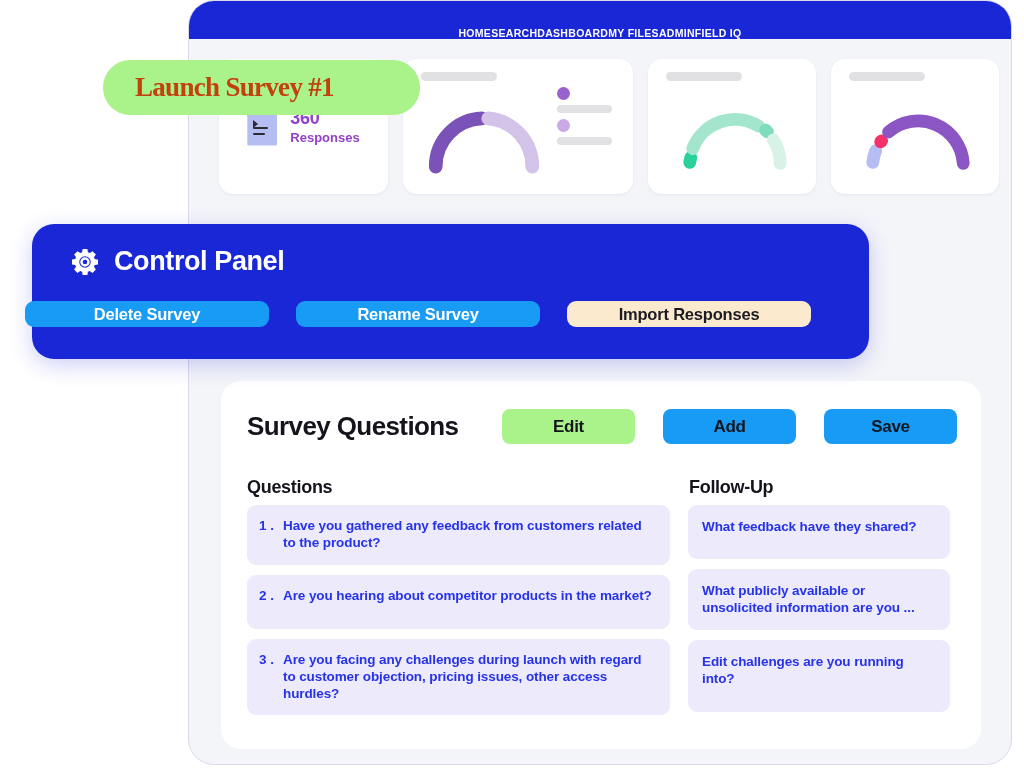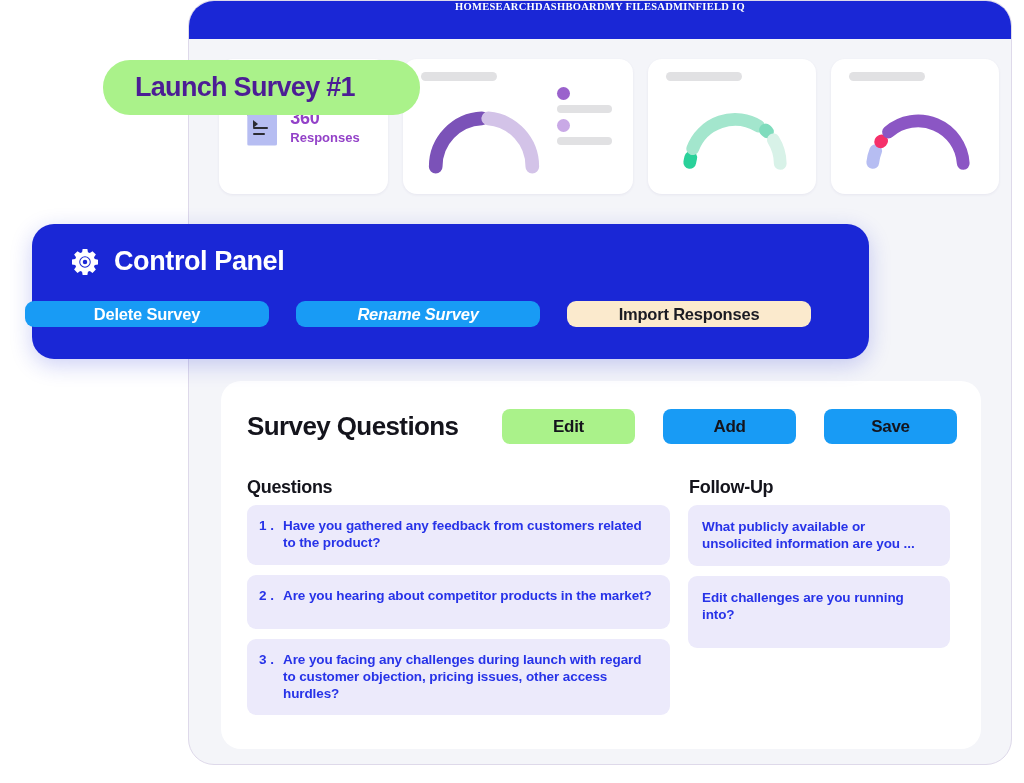--- a/index.html
+++ b/index.html
@@ -18,22 +18,21 @@
     width: 824px; height: 765px;
     background: #f4f5f9;
     border-radius: 26px;
     border: 1px solid #ded9ea;
     overflow: hidden;
   }
   .topnav {
     position: absolute; left: 0; top: 0;
     width: 100%; height: 38px;
     background: #1a27d6;
-    display: flex; align-items: flex-start; justify-content: center;
-    font-family: Liberation Serif, serif;
+    display: flex; align-items: flex-end; justify-content: center;
   }
   .topnav .nav-link {
     color: #ffffff;
     font-size: 10.5px;
     font-weight: bold;
     letter-spacing: 0.3px;
     white-space: nowrap;
     cursor: pointer;
   }
 
@@ -149,21 +148,21 @@
   }
   .cp-btn {
     height: 26px; border-radius: 9px;
     display: flex; align-items: center; justify-content: center;
     font-size: 16.5px; font-weight: bold;
     cursor: pointer; border: none;
     font-family: "Liberation Sans", sans-serif;
     letter-spacing: -0.2px;
   }
   .btn-delete { width: 244px; background: #189bf5; color: #ffffff; }
-  .btn-rename { width: 244px; background: #189bf5; color: #ffffff; font-style: italic; }
+  .btn-rename { width: 244px; background: #189bf5; color: #ffffff; }
   .btn-import { width: 244px; background: #fbeacd; color: #1b1b23; }
 
   
   .sq-panel {
     position: absolute;
     left: 32px; top: 380px;
     width: 760px; height: 368px;
     background: #ffffff;
     border-radius: 20px;
   }
@@ -241,22 +240,23 @@
     position: absolute;
     left: 103px; top: 60px;
     width: 317px; height: 55px;
     background: #aaf28a;
     border-radius: 27px;
     display: flex; align-items: center;
     padding-left: 32px;
     z-index: 5;
   }
   .launch-text {
-    font-size: 27px; font-weight: bold; color: #4c1d95;
+    font-size: 27px; font-weight: bold; color: #c2410c;
     letter-spacing: -0.7px;
+    font-family: Liberation Serif, serif;
   }
 </style>
 </head>
 <body>
 
 <div class="stage">
 
   <div class="app-window">
 
     <div class="topnav">
@@ -354,20 +354,21 @@
           <div class="q-item q2">
             <span class="q-num">2 .</span>
             <span class="q-text">Are you hearing about competitor products in the market?</span>
           </div>
           <div class="q-item q3">
             <span class="q-num">3 .</span>
             <span class="q-text">Are you facing any challenges during launch with regard to customer objection, pricing issues, other access hurdles?</span>
           </div>
         </div>
         <div class="col-f">
+          <div class="f-item f1">What feedback have they shared?</div>
           <div class="f-item f2">What publicly available or unsolicited information are you  ...</div>
           <div class="f-item f3">Edit challenges are you running into?</div>
         </div>
       </div>
     </div>
   </div>
 
   <div class="launch-badge">
     <span class="launch-text">Launch Survey #1</span>
   </div>

